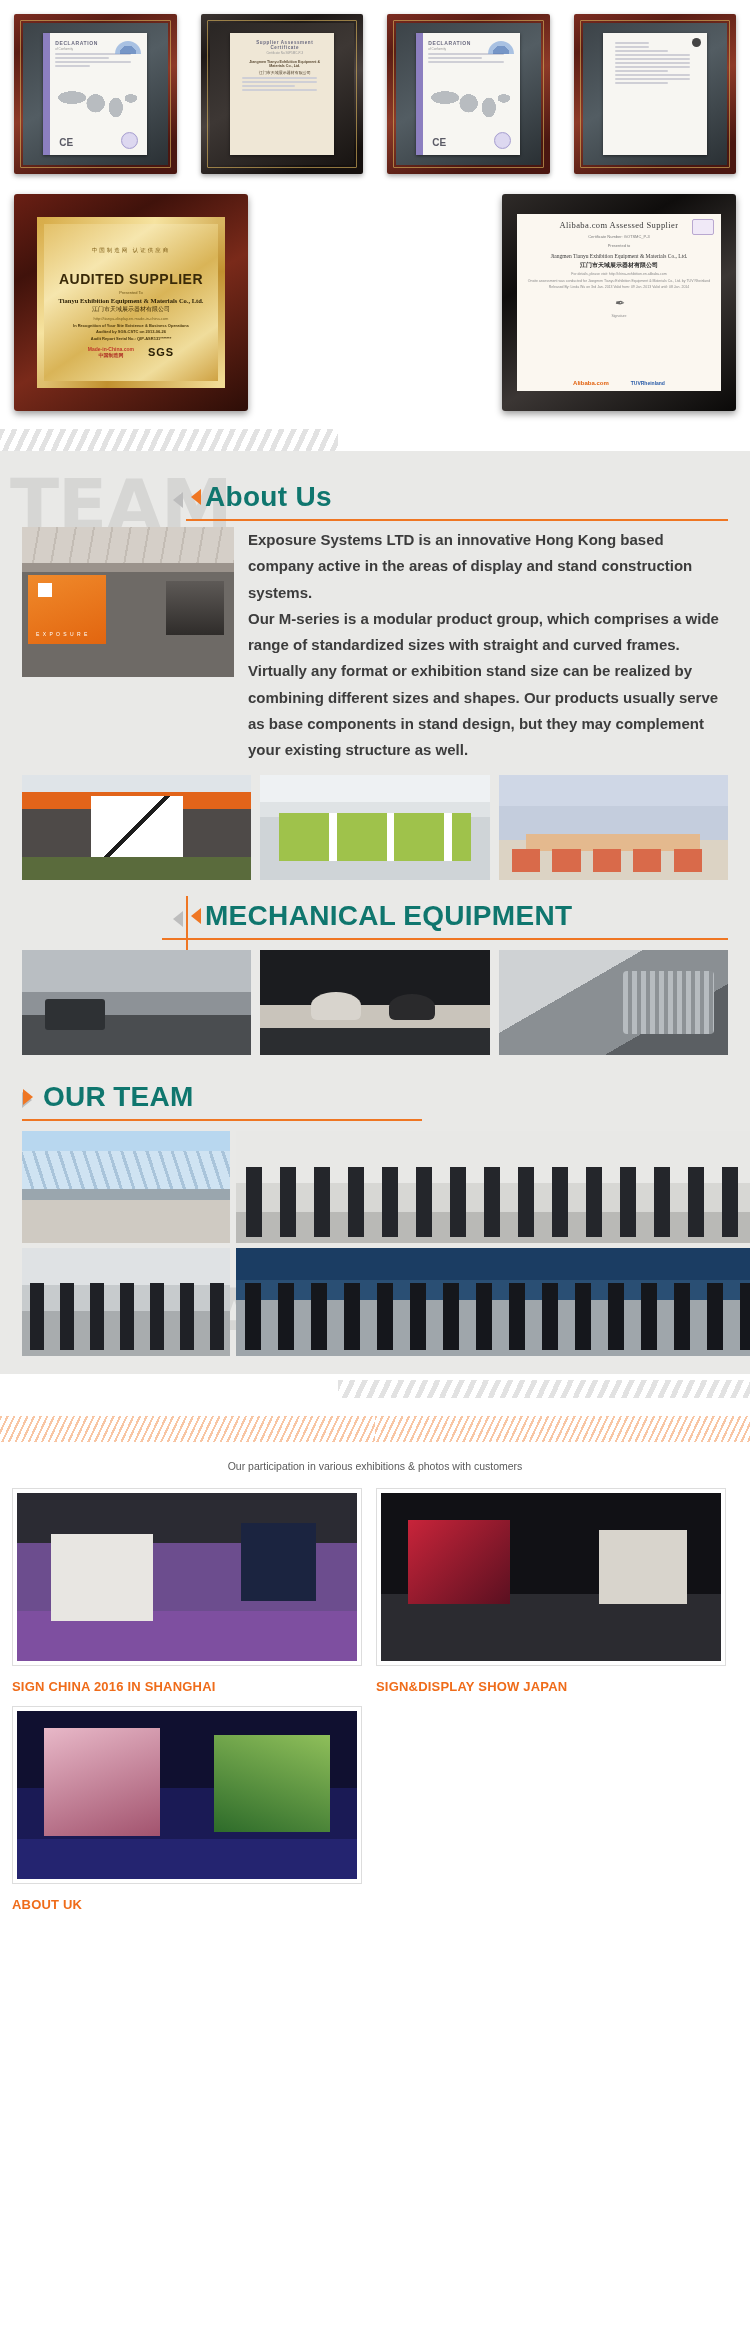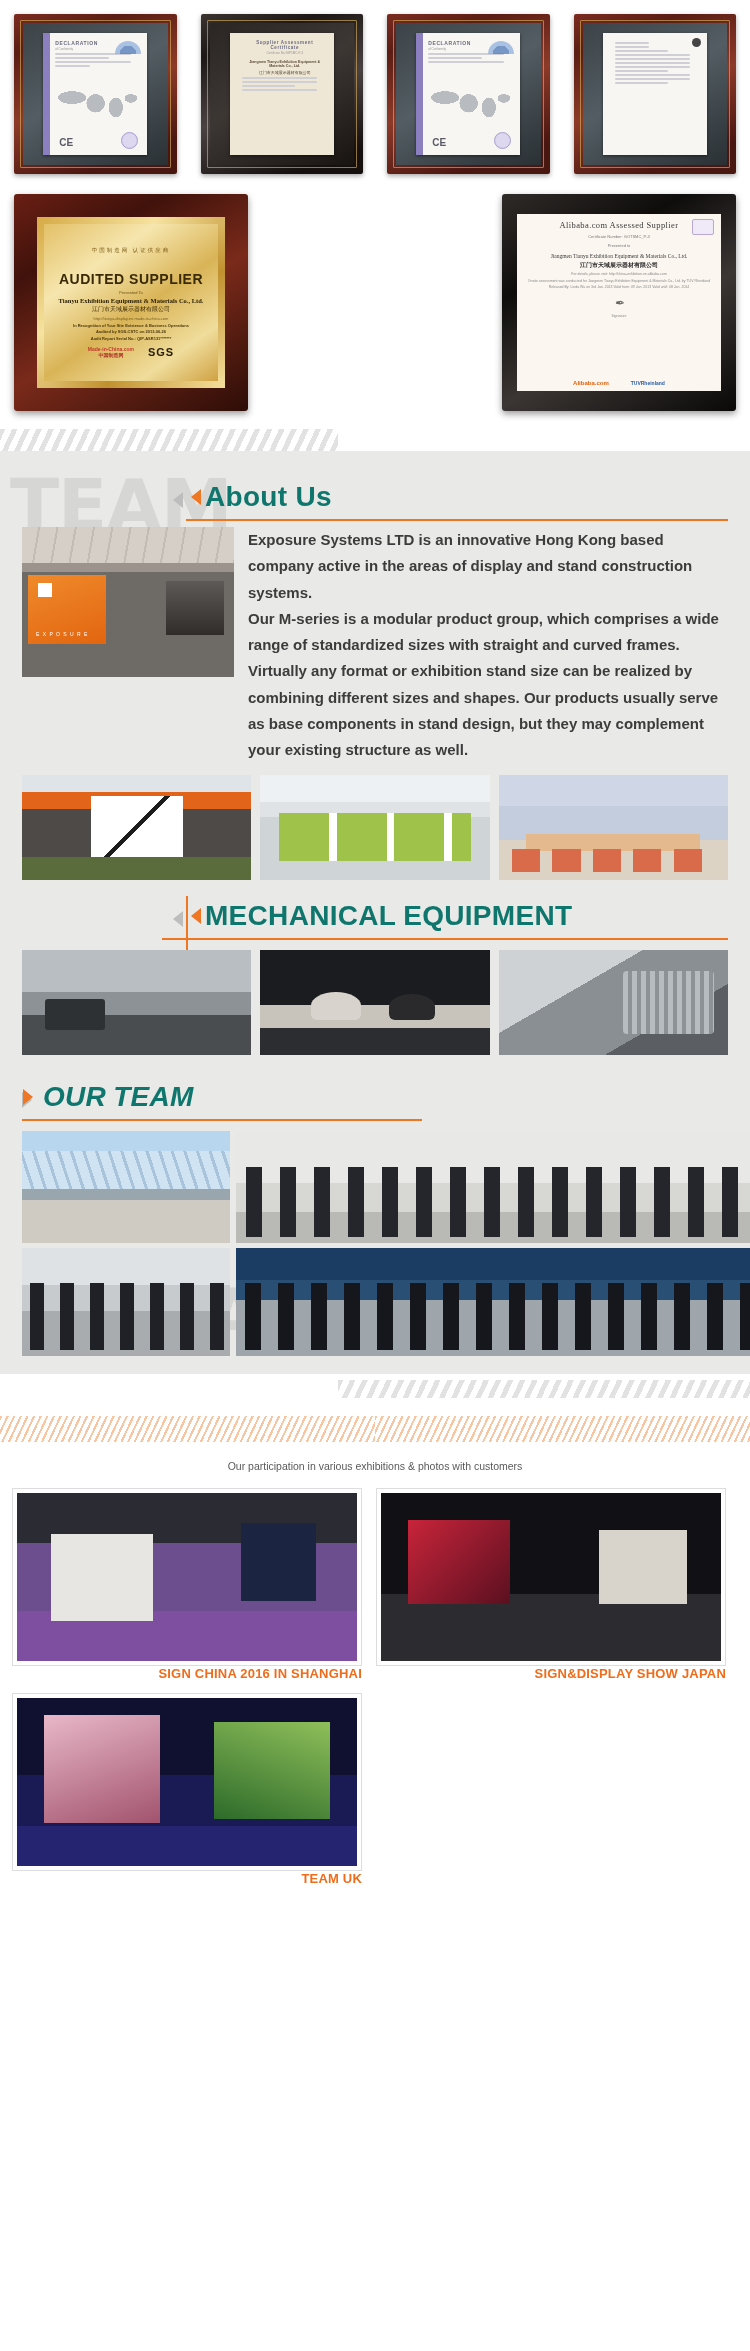--- a/index.html
+++ b/index.html
@@ -187,21 +187,21 @@
   .mg2 { background: linear-gradient(180deg,#1b1c1f 0 52%, #c9c4bb 52% 74%, #2b2d30 74% 100%); }
   .mg2::before { content:""; position:absolute; left:22%; top:40%; width:22%; height:26%; background:#d8d4cd; border-radius:50% 50% 6px 6px;}
   .mg2::after { content:""; position:absolute; left:56%; top:42%; width:20%; height:24%; background:#2a2a2c; border-radius:50% 50% 6px 6px;}
   .mg3 { background: linear-gradient(150deg,#cfd2d4 0 35%, #8a8f93 35% 70%, #5b5f63 70% 100%); }
   .mg3::after { content:""; position:absolute; right:6%; top:20%; width:40%; height:60%;
      background: repeating-linear-gradient(90deg,#b7bcc0 0 5px,#8d9296 5px 9px); border-radius:4px;}
 
   
   .team-wrap { position:relative; padding-top: 26px; }
   .wm-team { left: 110px; bottom: 6px; }
-  .team-head { padding-left: 22px; padding-right: 29px; font-style: italic; }
+  .team-head { padding-left: 22px; padding-right: 29px; }
   .team-row1 { display:flex; padding: 10px 0 0 22px; position:relative; z-index:2;}
   .team-left { width: 208px; height: 112px; position:relative; overflow:hidden;
      background: linear-gradient(180deg,#b8d7ef 0 40%, #9aa6ae 40% 62%, #cfcac2 62% 100%); }
   .team-left::before { content:""; position:absolute; left:0; right:0; top:18%; height:34%;
      background: repeating-linear-gradient(72deg,#cfe3f2 0 9px,#a9c4da 9px 12px); }
   .team-right { flex:1; margin-left:6px; height:112px; position:relative; overflow:hidden;
      background: linear-gradient(180deg,#e8e8e6 0 46%, #d7d7d4 46% 72%, #b9b9b6 72% 100%); }
   .ppl { position:absolute; bottom:6%; width:100%; height:62%;
      background: repeating-linear-gradient(90deg, transparent 0 10px, #24262b 10px 26px, transparent 26px 34px); }
   .team-row2 { display:flex; padding: 5px 0 0 22px; position:relative; z-index:2;}
@@ -241,22 +241,22 @@
   .si3 { background: linear-gradient(180deg,#111115 0 60%, #2b2b30 60% 100%); }
   .si3::before { content:""; position:absolute; left:8%; top:16%; width:30%; height:50%;
      background: linear-gradient(135deg,#c8243a,#5a1020); }
   .si3::after { content:""; position:absolute; right:10%; top:22%; width:26%; height:44%; background:#d8d4cc; }
   .si4 { background: linear-gradient(180deg,#101030 0 46%, #1a1a55 46% 76%, #242470 76% 100%); }
   .si4::before { content:""; position:absolute; left:8%; top:10%; width:34%; height:64%;
      background: linear-gradient(160deg,#e8b8c8,#a2536e); }
   .si4::after { content:""; position:absolute; right:8%; top:14%; width:34%; height:58%;
      background: linear-gradient(200deg,#8fbf5a,#2d6b2a); }
   .show-caption {
-    text-align:right; font-size:13px; font-weight:bold; color:#ef6c1a;
-    letter-spacing:.2px;
+    text-align:left; font-size:13px; font-weight:bold; color:#ef6c1a;
+    margin-top: 13px; letter-spacing:.2px;
   }
 </style>
 </head>
 <body>
 
 <div class="page">
 
   <section class="cert-block">
 
     <div class="cert-row-1">
@@ -483,19 +483,19 @@
         <div class="show-img">
           <div class="inner si3"></div>
         </div>
         <div class="show-caption">SIGN&amp;DISPLAY SHOW JAPAN</div>
       </div>
 
       <div class="show-cell">
         <div class="show-img">
           <div class="inner si4"></div>
         </div>
-        <div class="show-caption">TEAM UK</div>
+        <div class="show-caption">ABOUT UK</div>
       </div>
 
     </div>
   </section>
 
 </div>
 
 </body></html>

